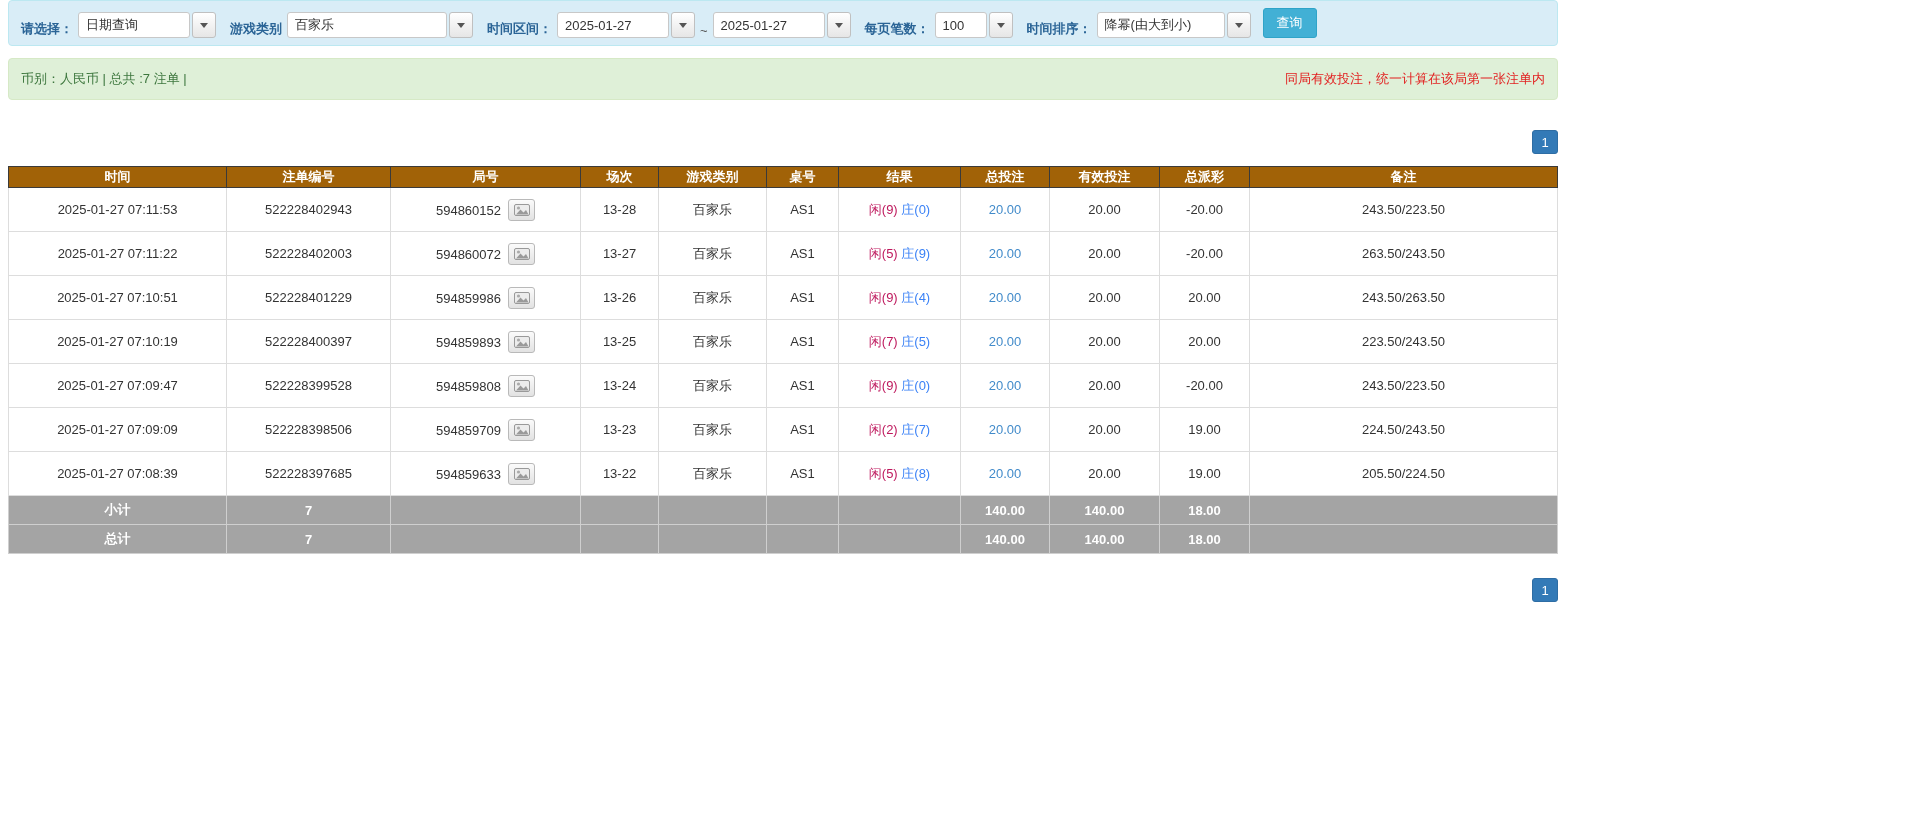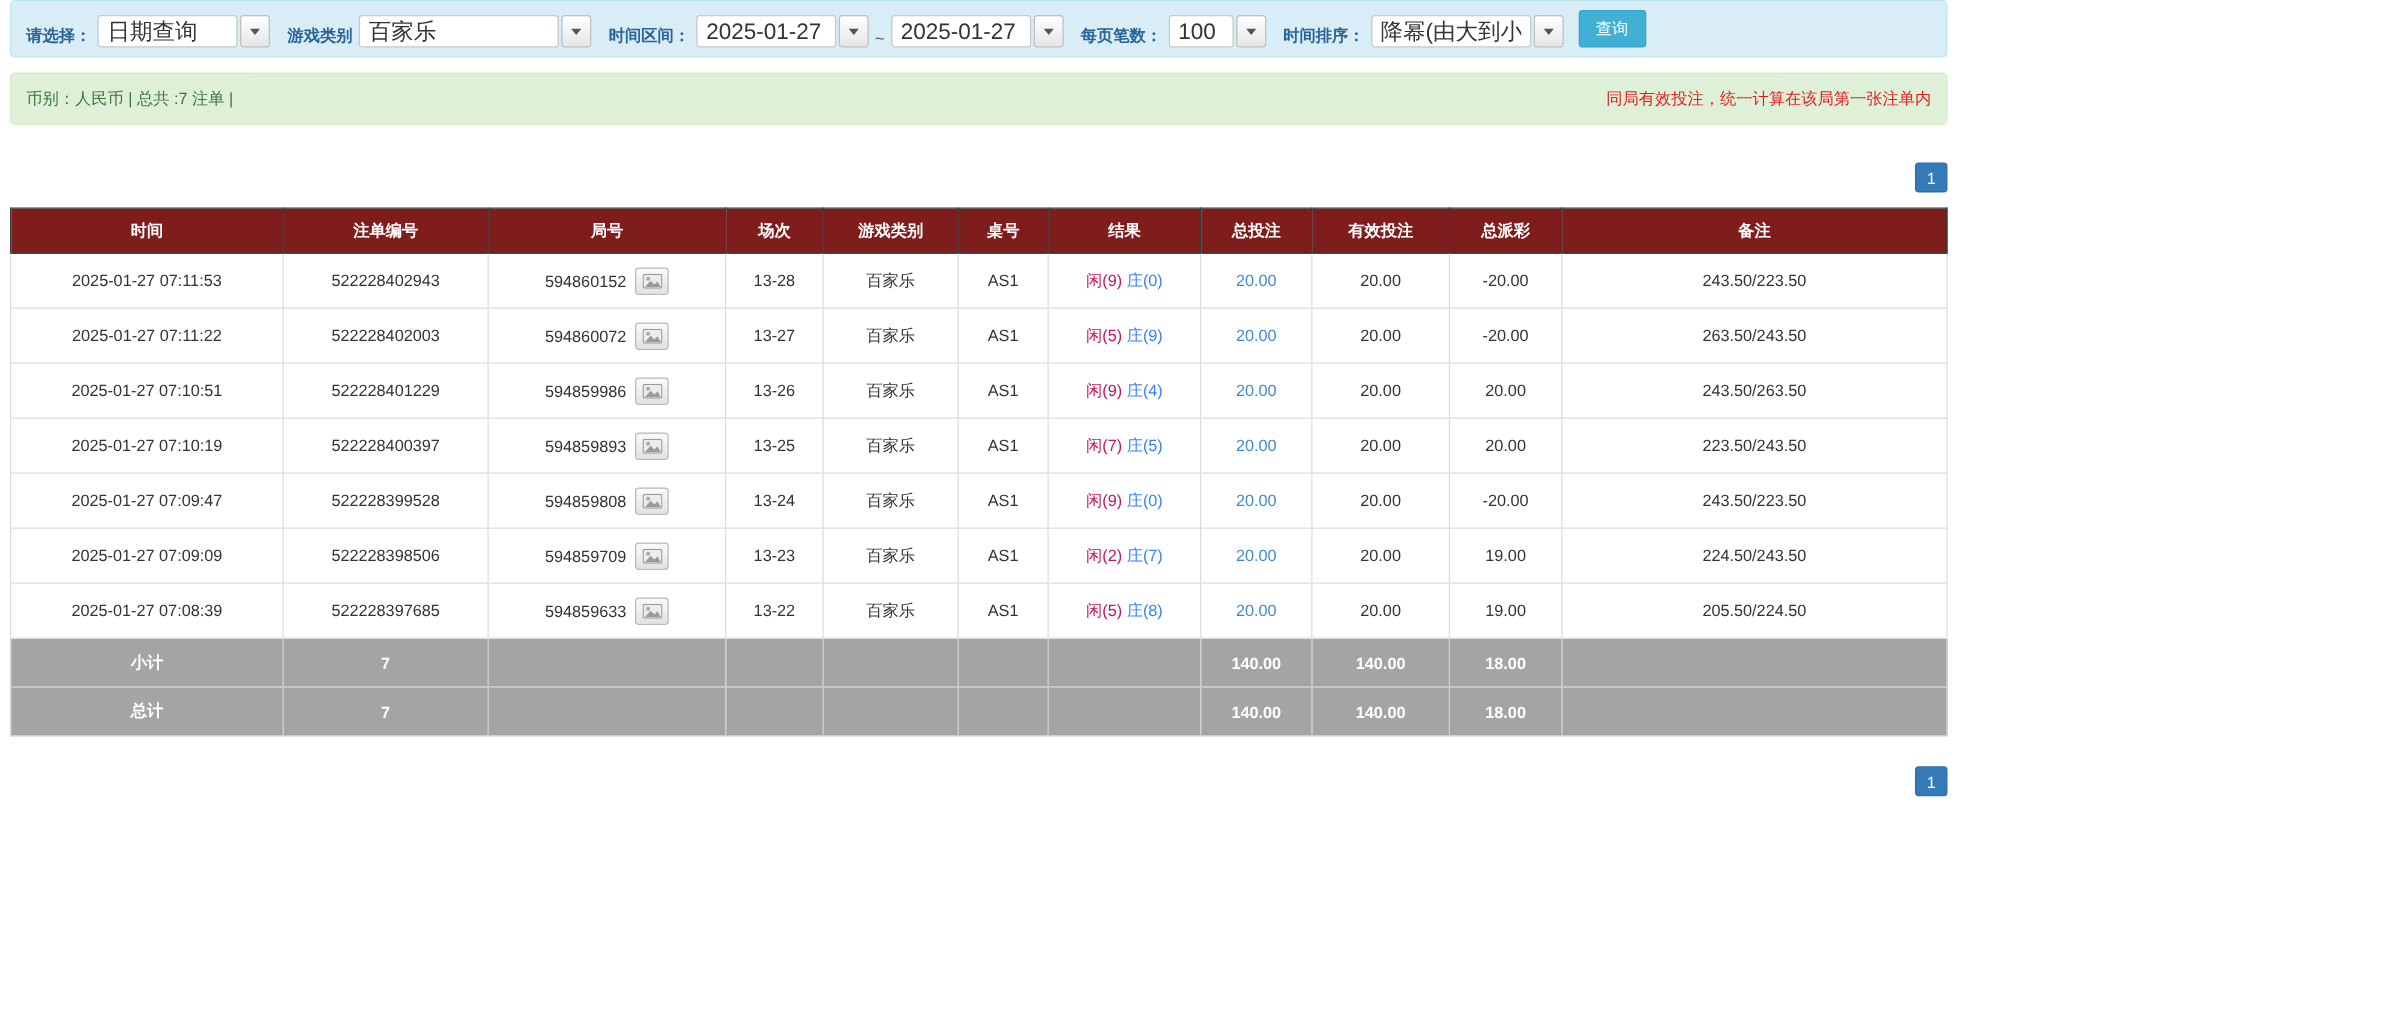--- a/index.html
+++ b/index.html
@@ -34,21 +34,21 @@
     margin: 0 5px 0 14px;
     white-space: nowrap;
   }
   .flabel.first { margin-left: 2px; }
   .combo { display: inline-flex; align-items: center; }
   .combo-input {
     height: 26px;
     border: 1px solid #c8c8c8;
     border-radius: 3px;
     padding: 0 7px;
-    font-size: 18px;
+    font-size: 13px;
     color: #333;
     background: #fff;
     font-family: inherit;
   }
   .combo-btn {
     width: 24px;
     height: 26px;
     margin-left: 2px;
     border: 1px solid #c0c0c0;
     border-radius: 3px;
@@ -118,24 +118,24 @@
   }
 
   
   table.data-table {
     width: 1550px;
     border-collapse: collapse;
     table-layout: fixed;
     font-size: 13px;
   }
   table.data-table thead th {
-    background: #7f1d1d;
+    background: #a16207;
     color: #fff;
     font-weight: bold;
-    height: 36px;
+    height: 21px;
     border: 1px solid #3a3a3a;
     text-align: center;
     padding: 0 4px;
   }
   table.data-table tbody td {
     background: #fff;
     height: 44px;
     border: 1px solid #ddd;
     text-align: center;
     color: #333;
@@ -165,21 +165,21 @@
   }
   .round-icon { display: inline-flex; }
 
   table.data-table tfoot td {
     background: #a4a4a4;
     color: #fff;
     height: 29px;
     border: 1px solid #cfcfcf;
     text-align: center;
     font-weight: bold;
-    padding: 10px 4px;
+    padding: 0 4px;
   }
 </style>
 </head>
 <body>
 
 <div class="container">
 
 
   <div class="filter-bar">
     <span class="flabel first">请选择：</span>

